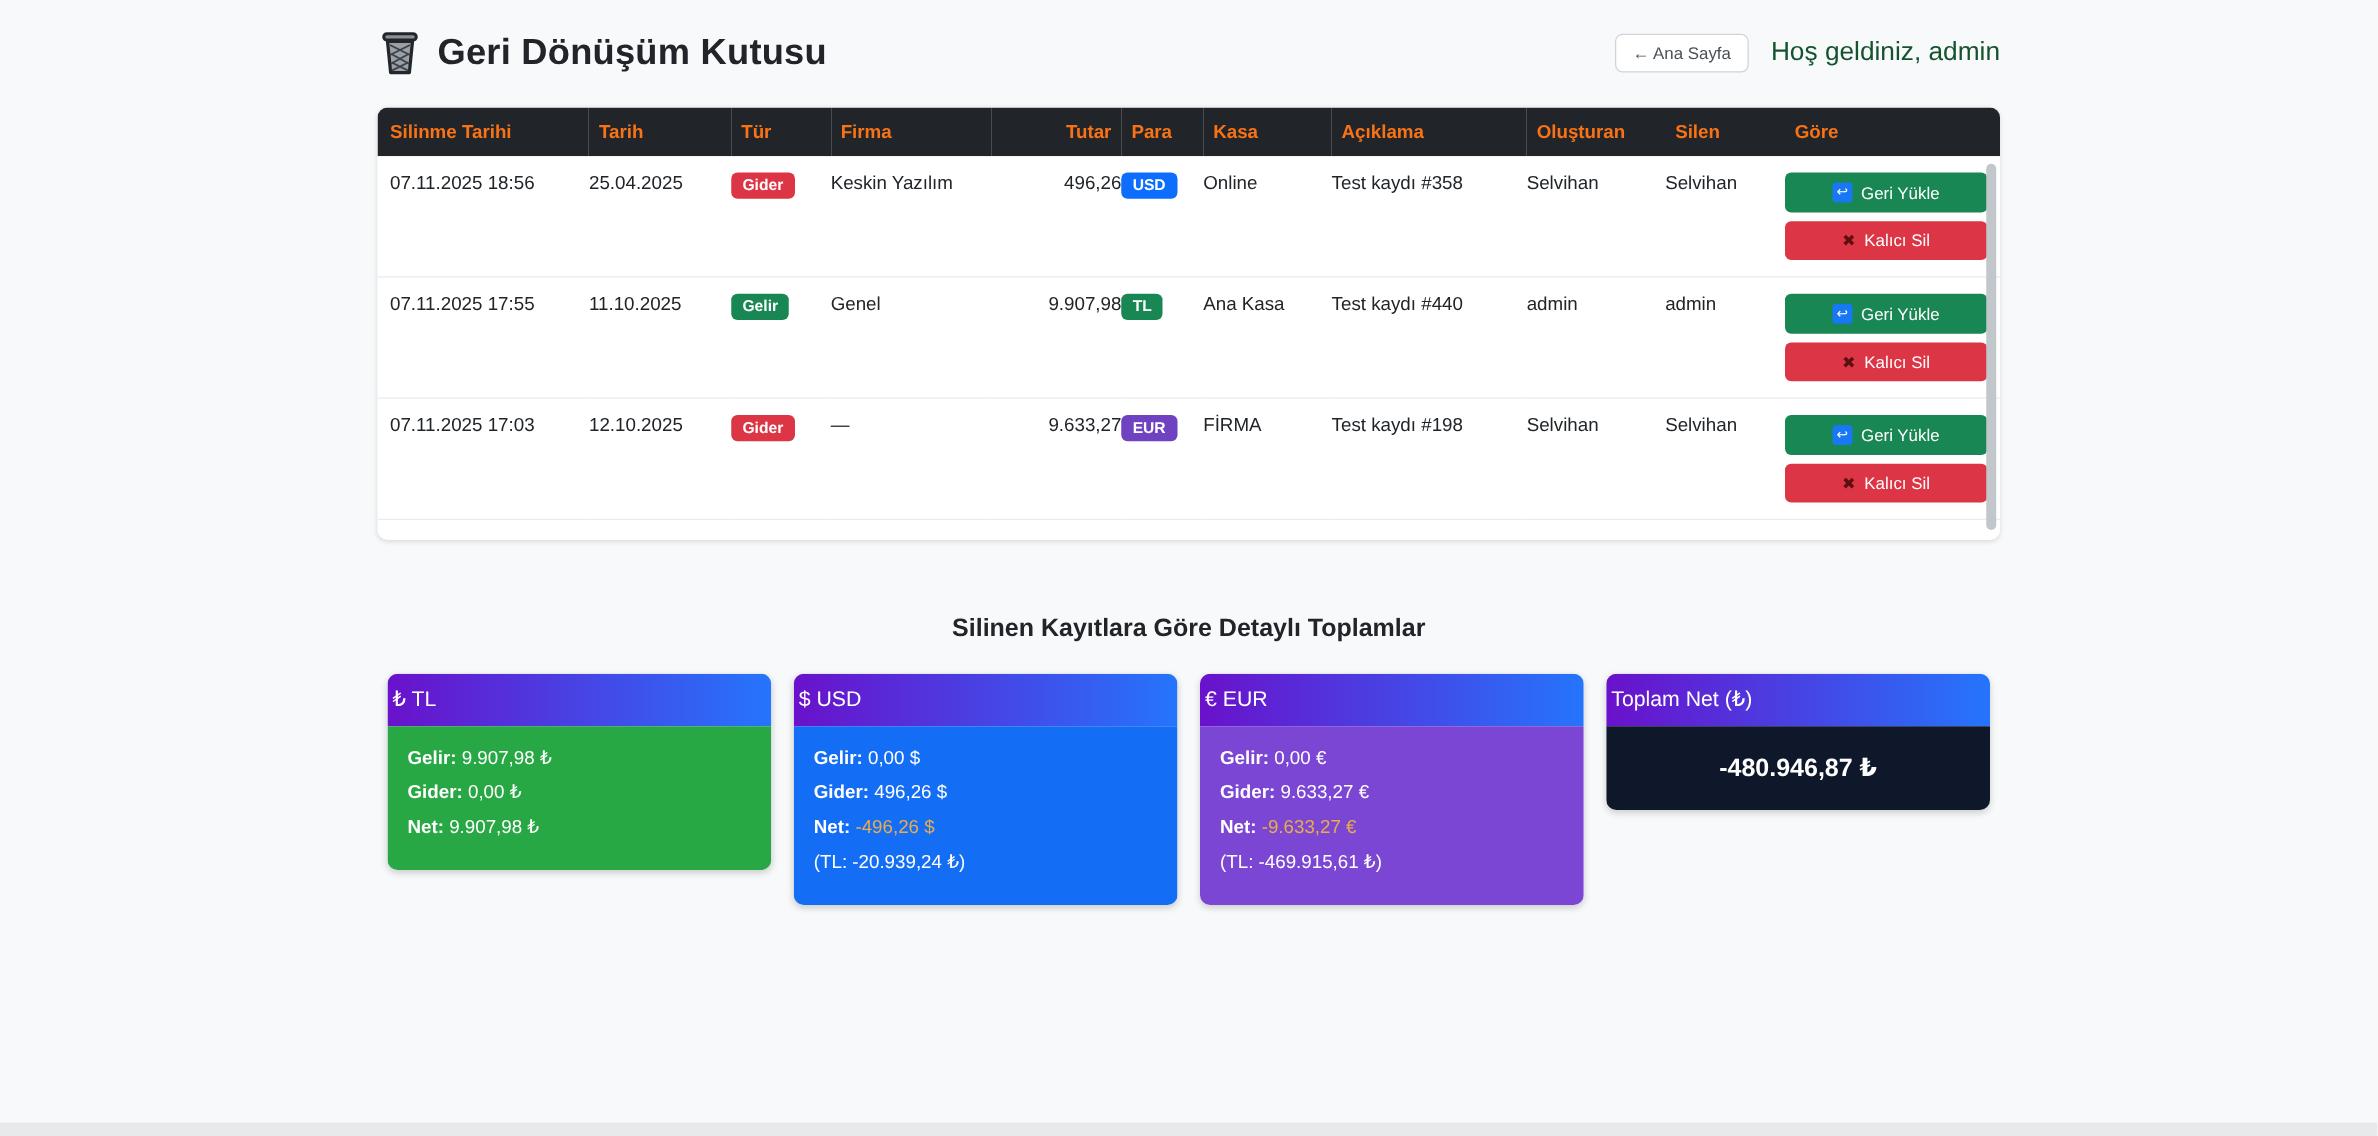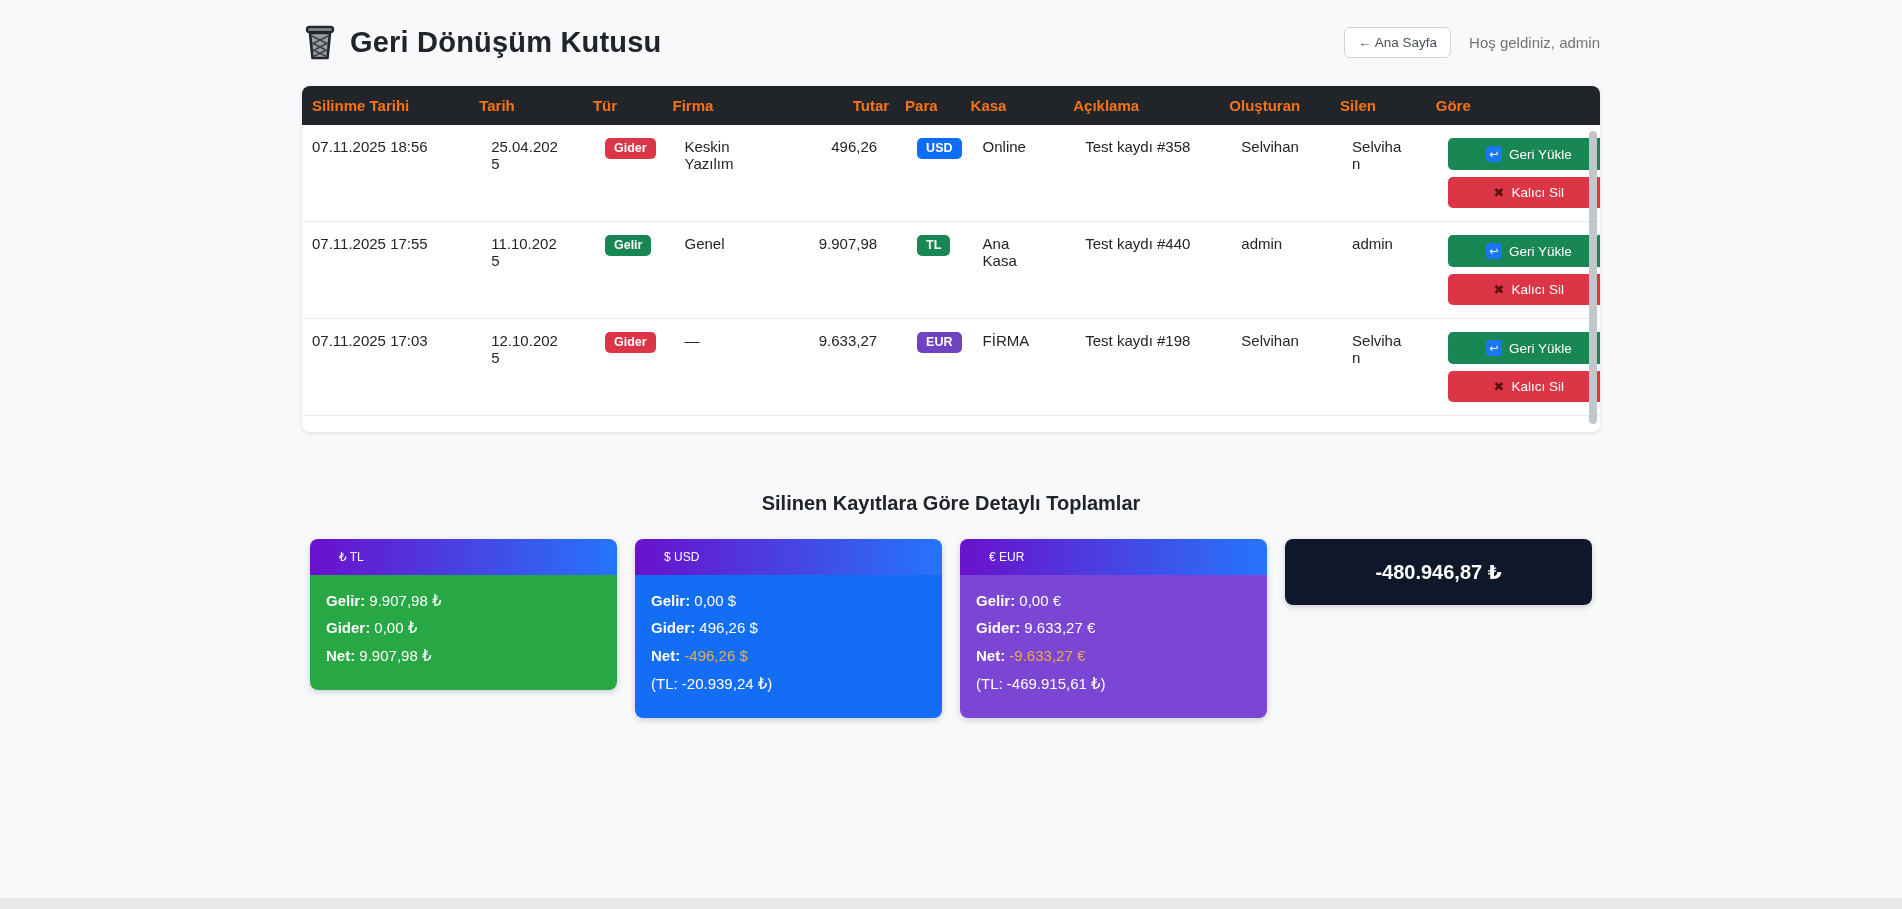--- a/index.html
+++ b/index.html
@@ -17,37 +17,37 @@
   .topbar { display: flex; align-items: center; justify-content: space-between; height: 56px; }
   .title-wrap { display: flex; align-items: center; gap: 12px; text-align: right; }
   .trash-icon { width: 36px; height: 38px; display: inline-block; }
   .page-title { font-size: 29px; font-weight: 600; color: #212529; letter-spacing: .2px; }
   .topbar-right { display: flex; align-items: center; gap: 18px; }
   .btn-outline {
     background: #fff; border: 1px solid #ced4da; border-radius: 6px;
     color: #495057; font-size: 13.5px; padding: 7px 13px; cursor: pointer;
     font-family: inherit;
   }
-  .welcome { font-size: 15px; color: #737373; }
+  .welcome { font-size: 21px; color: #14532d; }
 
   
   .table-card {
     position: relative; margin-top: 16px; background: #fff; border-radius: 8px;
     box-shadow: 0 1px 4px rgba(0,0,0,.12); overflow: hidden;
   }
   table { width: 100%; border-collapse: collapse; table-layout: fixed; }
   thead th {
     background: #212529; color: #f97316; text-align: left;
     font-size: 15px; font-weight: 700; padding: 11px 8px;
     white-space: nowrap;
   }
   thead th:first-child { padding-left: 10px; }
   thead th.num, td.num { text-align: right; }
   tbody td {
-    padding: 13px 20px; font-size: 15px; vertical-align: top;
+    padding: 13px 0; font-size: 15px; vertical-align: top;
     border-top: 1px solid #e9ecef; background: #fff; word-wrap: break-word;
   }
   tbody tr:first-child td { border-top: none; }
   tbody td:first-child { padding-left: 10px; }
   tfoot td { height: 16px; border-top: 1px solid #e9ecef; padding: 0; }
 
   .badge {
     display: inline-block; color: #fff; font-size: 12.5px; font-weight: 700;
     padding: 4px 9px; border-radius: 5px; line-height: 1;
   }
@@ -81,21 +81,21 @@
   .cards-row {
     display: flex; justify-content: center; align-items: flex-start;
     gap: 18px; margin-top: 24px;
   }
   .card {
     width: 307px; border-radius: 8px; overflow: hidden;
     box-shadow: 0 2px 6px rgba(0,0,0,.18);
   }
   .card-header {
     background: linear-gradient(90deg, #6a11cb, #2575fc);
-    color: #fff; font-size: 12px; padding: 11px 29px;
+    color: #fff; font-size: 17px; padding: 11px 4px;
   }
   .card-body { color: #fff; padding: 13px 16px 15px; }
   .card-body p { margin: 9px 0; font-size: 15px; line-height: 1.25; }
   .card-body p:first-child { margin-top: 4px; }
   .card-body .lbl { font-weight: 700; }
   .neg { color: #e8ad4a; }
   .tl-note { font-size: 12.5px; margin-top: 10px; }
   .body-tl  { background: #28a745; }
   .body-usd { background: #146ef5; }
   .body-eur { background: #7b46d3; }
@@ -270,20 +270,21 @@
       <div class="card-header">€ EUR</div>
       <div class="card-body body-eur">
         <p><span class="lbl">Gelir:</span> <span>0,00 €</span></p>
         <p><span class="lbl">Gider:</span> <span>9.633,27 €</span></p>
         <p><span class="lbl">Net:</span> <span class="neg">-9.633,27 €</span></p>
         <p class="tl-note">(TL: -469.915,61 ₺)</p>
       </div>
     </div>
 
     <div class="card">
+      <div class="card-header">Toplam Net (₺)</div>
       <div class="card-body body-net">
         <span class="net-total">-480.946,87 ₺</span>
       </div>
     </div>
 
   </div>
 </div>
 
 <div class="bottom-edge"></div>
 

